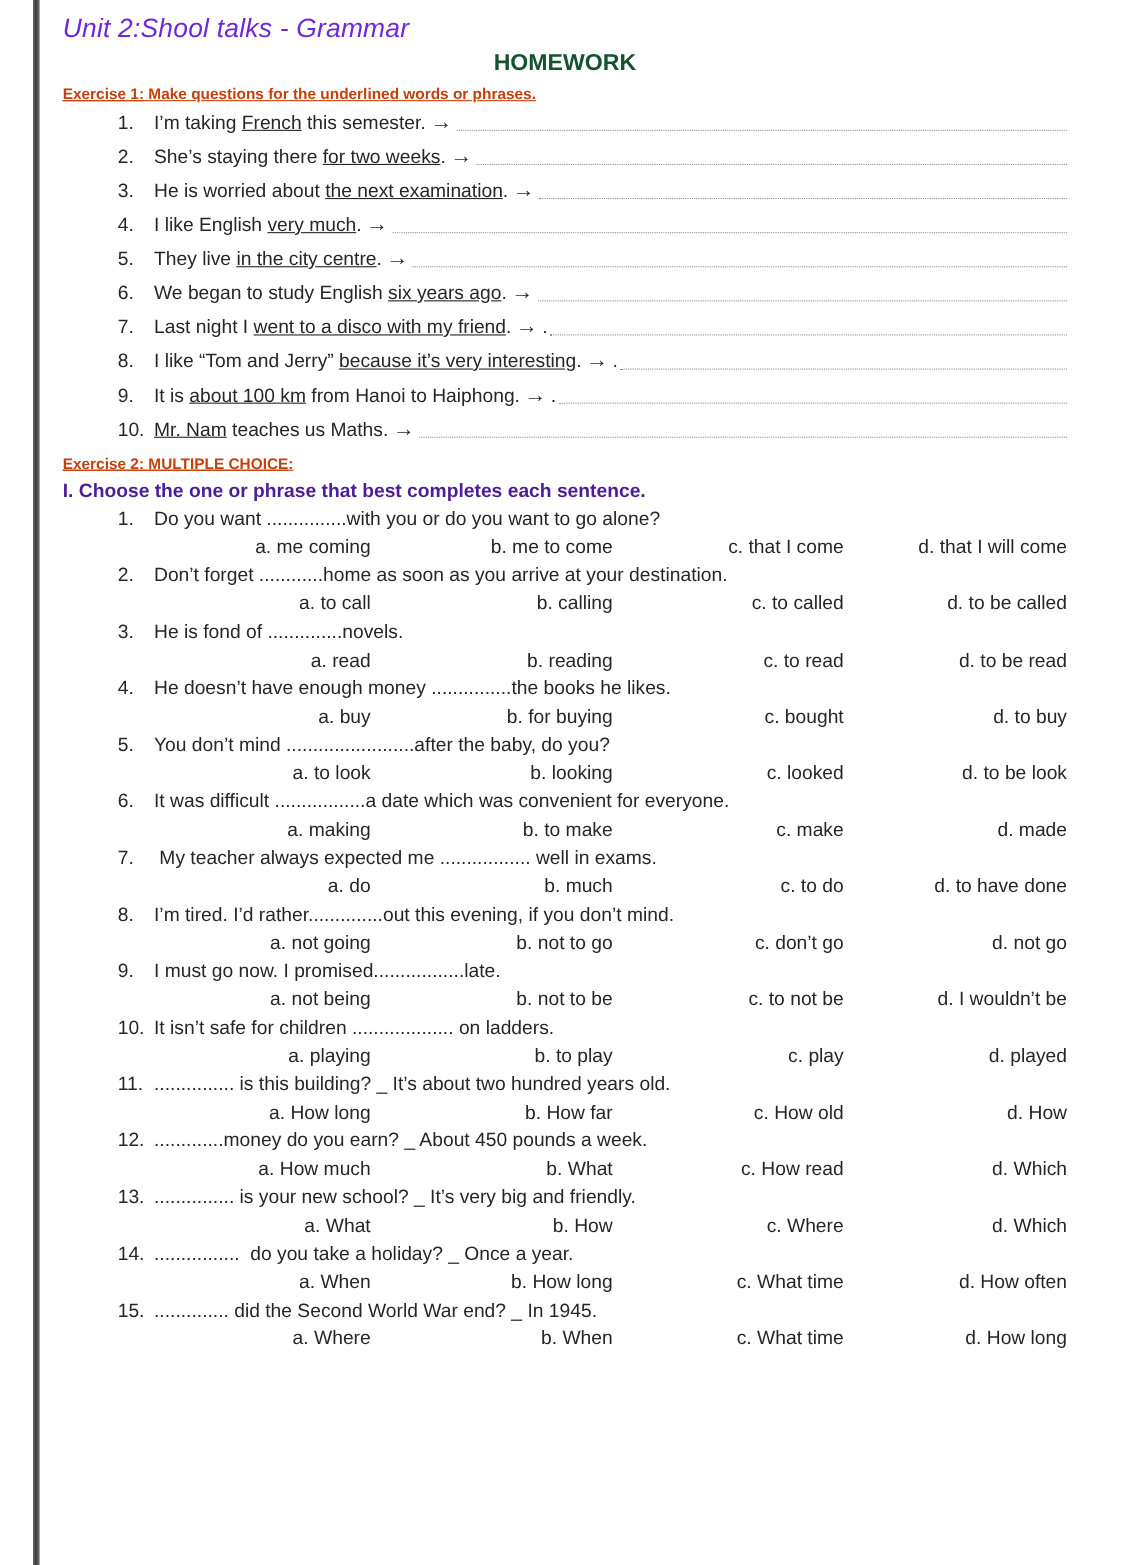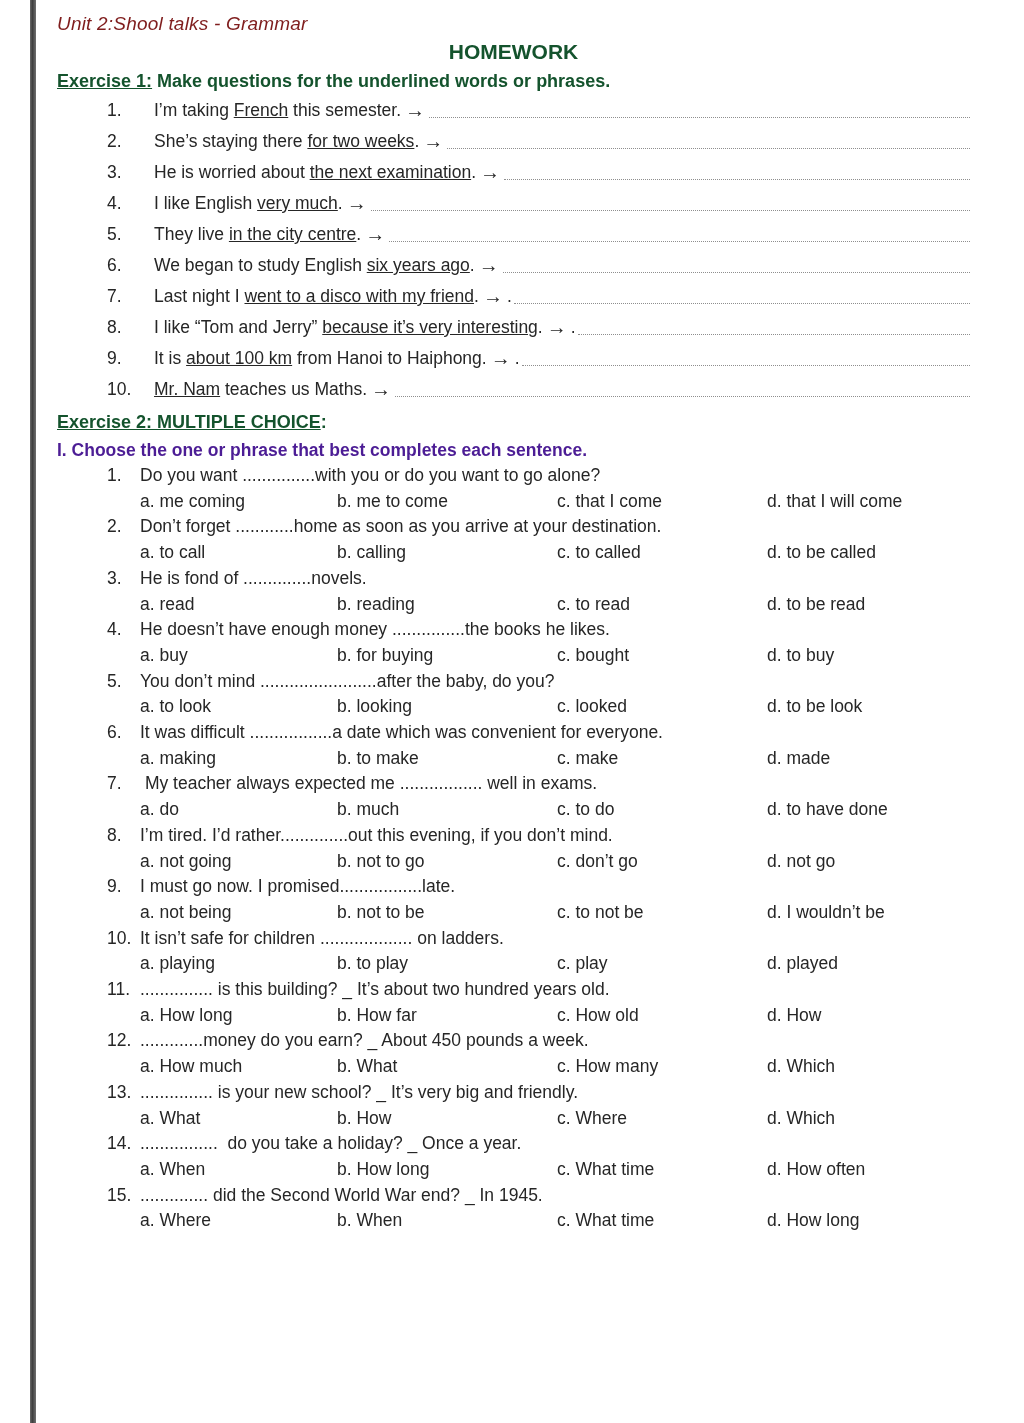--- a/index.html
+++ b/index.html
@@ -7,43 +7,43 @@
   body {
     width:1024px; height:1423px; position:relative; overflow:hidden;
     font-family:"Liberation Sans", sans-serif; color:#262626;
   }
   .scan-edge {
     position:absolute; left:30px; top:0; width:6px; height:100%;
     background:linear-gradient(to right, #6a6a6a, #3f3f3f 40%, #6f6f6f);
   }
   .content { position:absolute; left:57px; top:13px; width:913px; }
 
-  .doc-header { font-style:italic; color:#7f1d1d; font-size:19px; letter-spacing:0.2px; }
+  .doc-header { font-style:italic; color:#6d28d9; font-size:24px; letter-spacing:0.2px; }
   .title { text-align:center; font-size:21px; font-weight:bold; color:#14532d; margin-top:5px; }
 
-  .ex-heading { font-weight:bold; font-size:18px; margin-top:7px; color:#14532d; }
+  .ex-heading { font-weight:bold; font-size:14px; margin-top:7px; color:#c2410c;text-decoration:underline; }
   .u { text-decoration:underline; }
 
   .ex1-list { margin-left:50px; margin-top:3px; }
   .ex1-row { display:flex; align-items:stretch; font-size:17.5px; line-height:31px; }
   .ex1-row .num { width:33px; flex:none; }
-  .ex1-row .sentence { flex:none; white-space:pre-wrap;margin-left:14px; }
+  .ex1-row .sentence { flex:none; white-space:pre-wrap; }
   .ex1-row .arrow { flex:none; font-size:20px; margin:0 4px 0 4px; }
   .ex1-row .after-arrow { flex:none; margin-right:2px; }
   .dotline { flex:1 1 auto; border-bottom:1.5px dotted #8e8e8e; margin-bottom:8px; min-width:20px; }
 
   .section-heading { font-weight:bold; font-size:17.5px; margin-top:7px; color:#4c1d95; }
 
   .ex2-list { margin-left:50px; margin-top:2px; }
   .q-line { display:flex; font-size:17.5px; line-height:25.7px; }
   .q-line .num { width:33px; flex:none; }
   .q-line .q-text { white-space:pre-wrap; }
   .opts {
     display:grid; grid-template-columns:197px 220px 210px 1fr;
-    margin-left:33px; font-size:17.5px; line-height:25.7px;
+    margin-left:33px; font-size:17.5px; line-height:25.7px;text-align:right;
   }
 </style>
 </head>
 <body>
 
 <div class="scan-edge"></div>
 
 <div class="content">
   <div class="doc-header">Unit 2:Shool talks - Grammar</div>
   <div class="title">HOMEWORK</div>
@@ -254,21 +254,21 @@
         </div>
       </div>
       <div class="q">
         <div class="q-line">
           <span class="num">12.</span>
           <span class="q-text">.............money do you earn? _ About 450 pounds a week.</span>
         </div>
         <div class="opts">
           <span class="opt">a. How much</span>
           <span class="opt">b. What</span>
-          <span class="opt">c. How many</span>
+          <span class="opt">c. How read</span>
           <span class="opt">d. Which</span>
         </div>
       </div>
       <div class="q">
         <div class="q-line">
           <span class="num">13.</span>
           <span class="q-text">............... is your new school? _ It’s very big and friendly.</span>
         </div>
         <div class="opts">
           <span class="opt">a. What</span>

